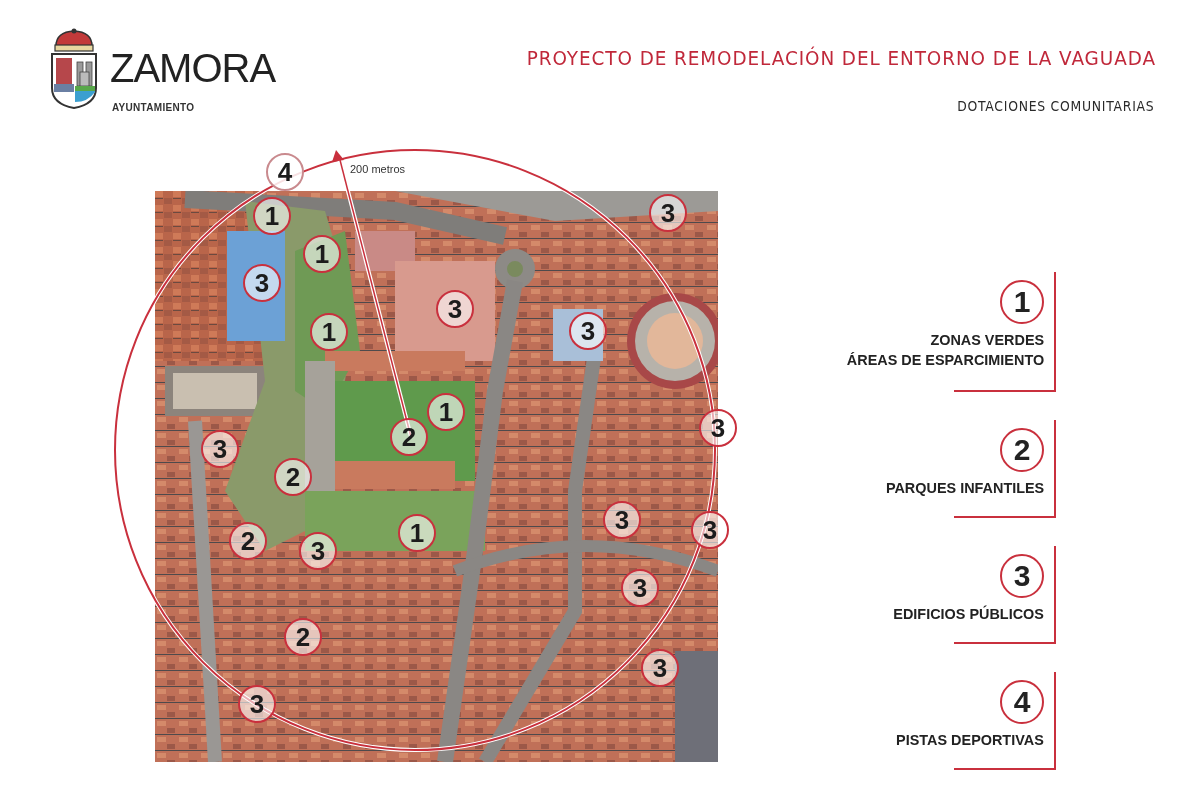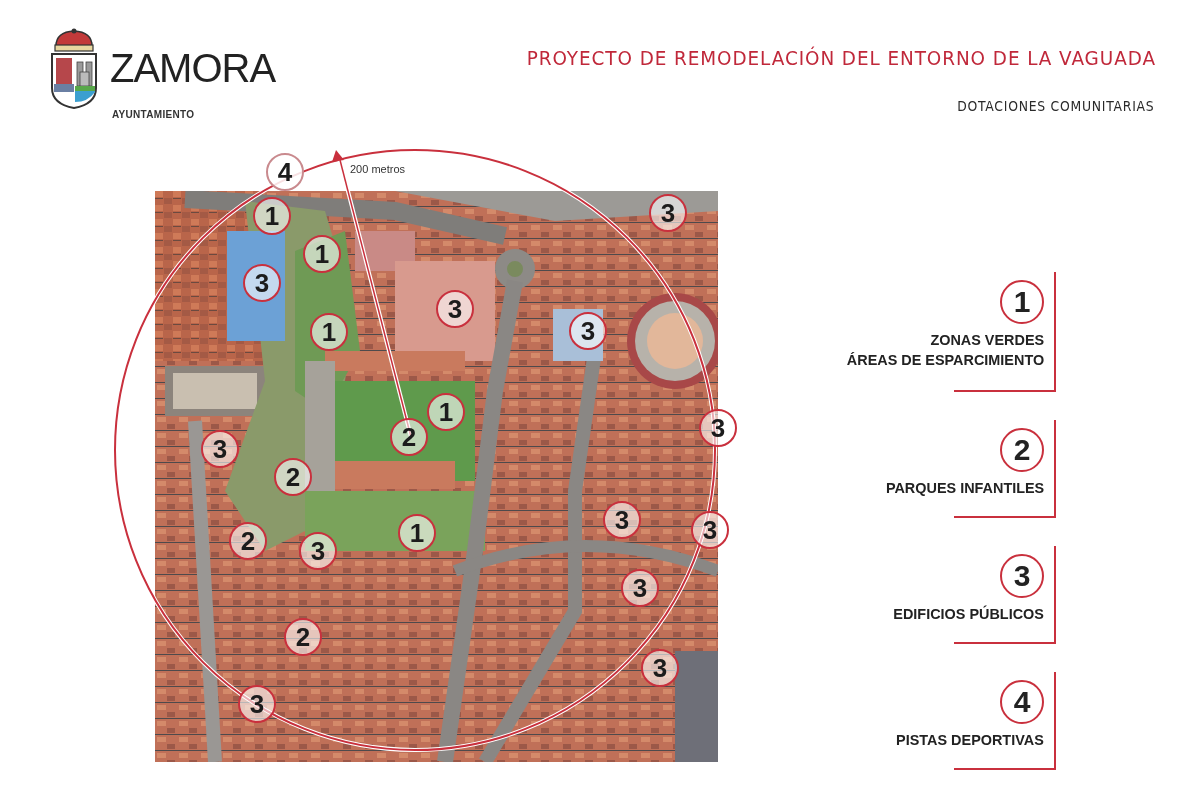--- a/index.html
+++ b/index.html
@@ -3,21 +3,21 @@
 <meta charset="utf-8">
 <style>
   html, body { margin:0; padding:0; }
   body {
     width:1200px; height:807px; background:#ffffff; position:relative; overflow:hidden;
     font-family:"Liberation Sans", sans-serif; color:#1e1e1e;
   }
   .logo { position:absolute; left:48px; top:28px; width:220px; height:84px; }
   .logo .crest { position:absolute; left:0; top:0; width:52px; height:82px; }
   .logo .wordmark { position:absolute; left:62px; top:20px; font-size:40px; letter-spacing:-1px; font-weight:300; color:#222; line-height:1; }
-  .logo .sub { position:absolute; left:64px; top:81px; font-size:10px; font-weight:bold; letter-spacing:0.3px; color:#333; }
+  .logo .sub { position:absolute; left:64px; top:74px; font-size:10px; font-weight:bold; letter-spacing:0.3px; color:#333; }
 
   .title { position:absolute; right:44px; top:46px; font-family:"DejaVu Sans", sans-serif; font-size:20px; color:#c0283a; letter-spacing:1px; font-weight:normal; text-transform:uppercase; transform:scaleX(0.92); transform-origin:right center; }
   .subtitle { position:absolute; right:46px; top:98px; font-family:"DejaVu Sans", sans-serif; font-size:13.5px; color:#2a2a2a; letter-spacing:0.8px; text-transform:uppercase; transform:scaleX(0.92); transform-origin:right center; }
 
   .map { position:absolute; left:155px; top:191px; width:563px; height:571px; overflow:hidden; background:#9a8f86; }
   .overlay { position:absolute; left:0; top:0; width:1200px; height:807px; pointer-events:none; }
   .overlay .marker { pointer-events:auto; cursor:pointer; }
 
   .legend-item { position:absolute; right:152px; width:300px; }
   .legend-item .bracket { position:absolute; right:-8px; top:0; width:100px; height:100%; border-right:2px solid #c9303d; border-bottom:2px solid #c9303d; }

